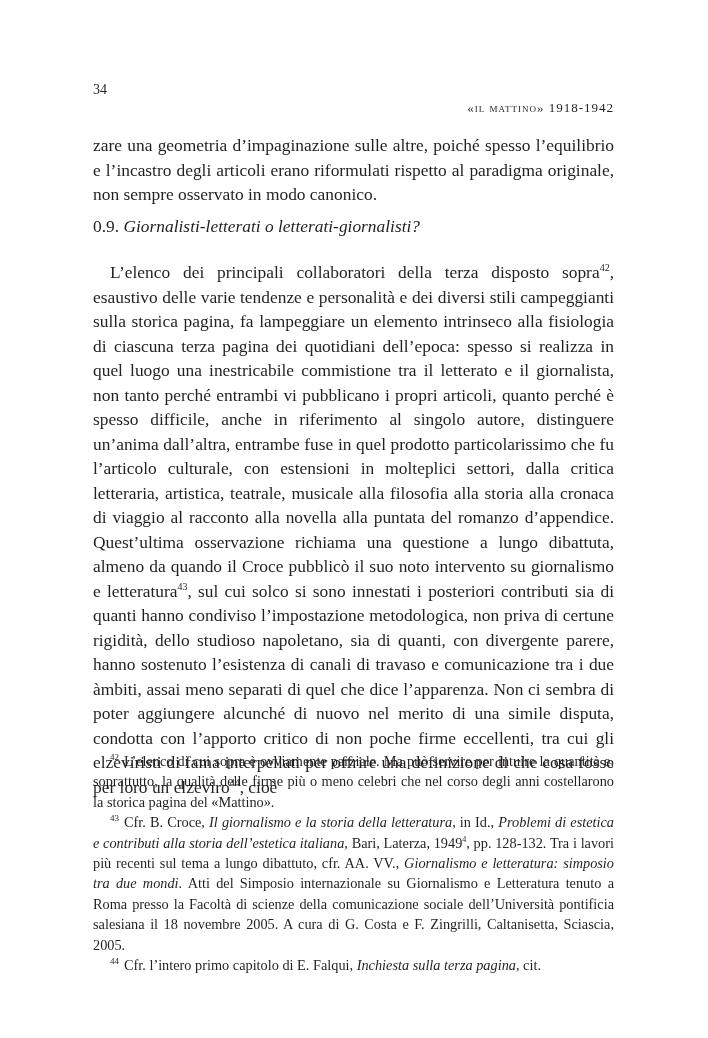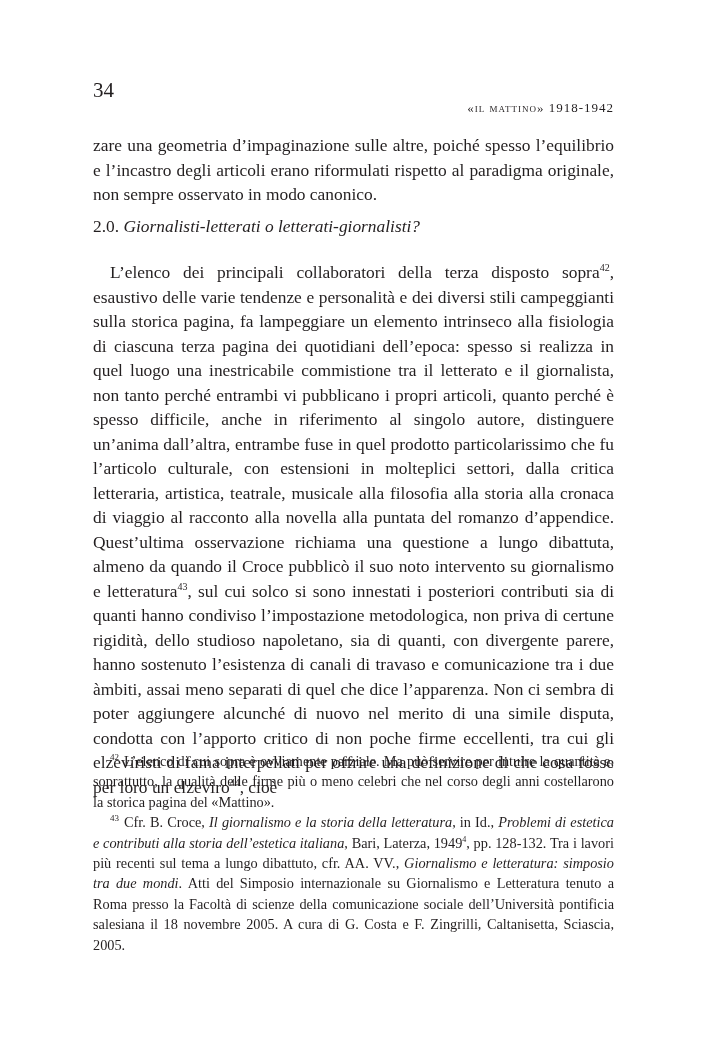--- a/index.html
+++ b/index.html
@@ -5,21 +5,21 @@
     html, body { margin: 0; padding: 0; background: #ffffff; }
     body {
       width: 708px; height: 1038px; position: relative; overflow: hidden;
       font-family: "Liberation Serif", "DejaVu Serif", serif;
       color: #231f20;
     }
     .page-header {
       position: absolute; top: 80px; left: 93px; width: 521px; height: 24px;
     }
     .page-number {
-      position: absolute; left: 0; top: 0; font-size: 21px; line-height: 20px;
+      position: absolute; left: 0; top: 0; font-size: 14px; line-height: 20px;
     }
     .running-head {
       position: absolute; left: 0; right: 0; top: 18px; text-align: right;
       font-size: 13px; letter-spacing: 1px; line-height: 20px;
       font-variant: small-caps;
     }
     .body-text {
       position: absolute; left: 93px; width: 521px;
       font-size: 17.4px; line-height: 24.5px; text-align: justify;
       hyphens: manual;
@@ -49,24 +49,25 @@
 <div class="page-header">
   <span class="page-number">34</span>
   <span class="running-head">«il mattino» 1918-1942</span>
 </div>
 
 <div class="body-text para-intro">
   <p class="para">zare una geometria d’impaginazione sulle altre, poiché spesso l’equilibrio e l’incastro degli articoli erano riformulati rispetto al paradigma originale, non sempre osservato in modo canonico.</p>
 </div>
 
 <h3 class="section-heading">
-  <span>2.0.</span>
+  <span>0.9.</span>
   <span class="title">Giornalisti-letterati o letterati-giornalisti?</span>
 </h3>
 
 <div class="body-text para-main">
   <p class="para"><span>L’elenco dei principali collaboratori della terza disposto sopra</span><sup>42</sup><span>, esaustivo delle varie tendenze e personalità e dei diversi stili campeggianti sulla storica pagina, fa lampeggiare un elemento intrinseco alla fisiologia di ciascuna terza pagina dei quotidiani dell’epoca: spesso si realizza in quel luogo una inestricabile commistione tra il letterato e il giornalista, non tanto perché entrambi vi pubblicano i propri articoli, quanto perché è spesso difficile, anche in riferimento al singolo autore, distinguere un’anima dall’altra, entrambe fuse in quel prodotto particolarissimo che fu l’articolo culturale, con estensioni in molteplici settori, dalla critica letteraria, artistica, teatrale, musicale alla filosofia alla storia alla cronaca di viaggio al racconto alla novella alla puntata del romanzo d’appendice. Quest’ultima osservazione richiama una questione a lungo dibattuta, almeno da quando il Croce pubblicò il suo noto intervento su giornalismo e letteratura</span><sup>43</sup><span>, sul cui solco si sono innestati i posteriori contributi sia di quanti hanno condiviso l’impostazione metodologica, non priva di certune rigidità, dello studioso napoletano, sia di quanti, con divergente parere, hanno sostenuto l’esistenza di canali di travaso e comunicazione tra i due àmbiti, assai meno separati di quel che dice l’apparenza. Non ci sembra di poter aggiungere alcunché di nuovo nel merito di una simile disputa, condotta con l’apporto critico di non poche firme eccellenti, tra cui gli elzeviristi di fama interpellati per offrire una definizione di che cosa fosse per loro un elzeviro</span><sup>44</sup><span>, cioè</span></p>
 </div>
 
 <div class="footnotes">
   <p class="footnote"><span class="fn-num">42</span><span>L’elenco di cui sopra è ovviamente parziale. Ma può servire per intuire la quantità e, soprattutto, la qualità delle firme più o meno celebri che nel corso degli anni costellarono la storica pagina del «Mattino».</span></p>
   <p class="footnote"><span class="fn-num">43</span><span>Cfr. B. Croce, </span><i>Il giornalismo e la storia della letteratura</i><span>, in Id., </span><i>Problemi di estetica e contributi alla storia dell’estetica italiana</i><span>, Bari, Laterza, 1949</span><sup style="font-size:8px;vertical-align:6px;">4</sup><span>, pp. 128-132. Tra i lavori più recenti sul tema a lungo dibattuto, cfr. AA. VV., </span><i>Giornalismo e letteratura: simposio tra due mondi</i><span>. Atti del Simposio internazionale su Giornalismo e Letteratura tenuto a Roma presso la Facoltà di scienze della comunicazione sociale dell’Università pontificia salesiana il 18 novembre 2005. A cura di G. Costa e F. Zingrilli, Caltanisetta, Sciascia, 2005.</span></p>
+  <p class="footnote"><span class="fn-num">44</span><span>Cfr. l’intero primo capitolo di E. Falqui, </span><i>Inchiesta sulla terza pagina</i><span>, cit.</span></p>
 </div>
 
 </body></html>

